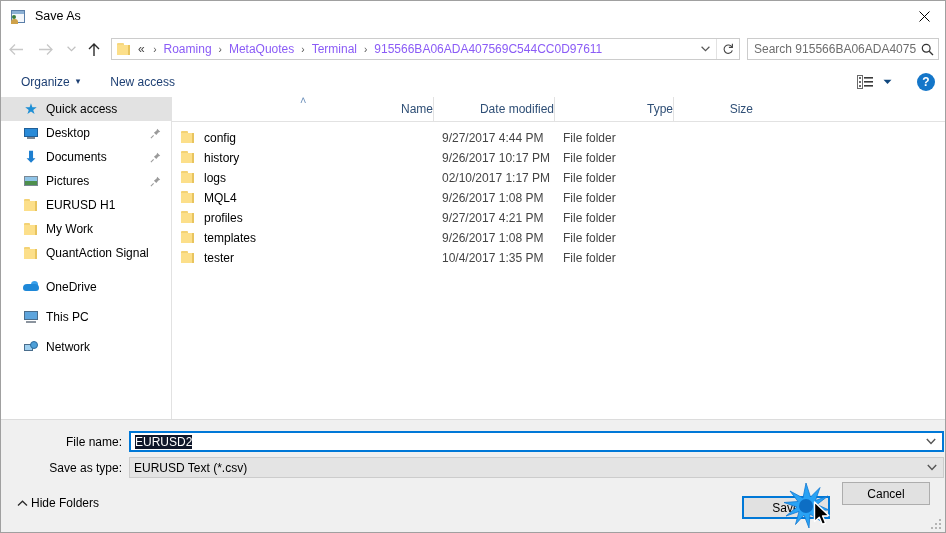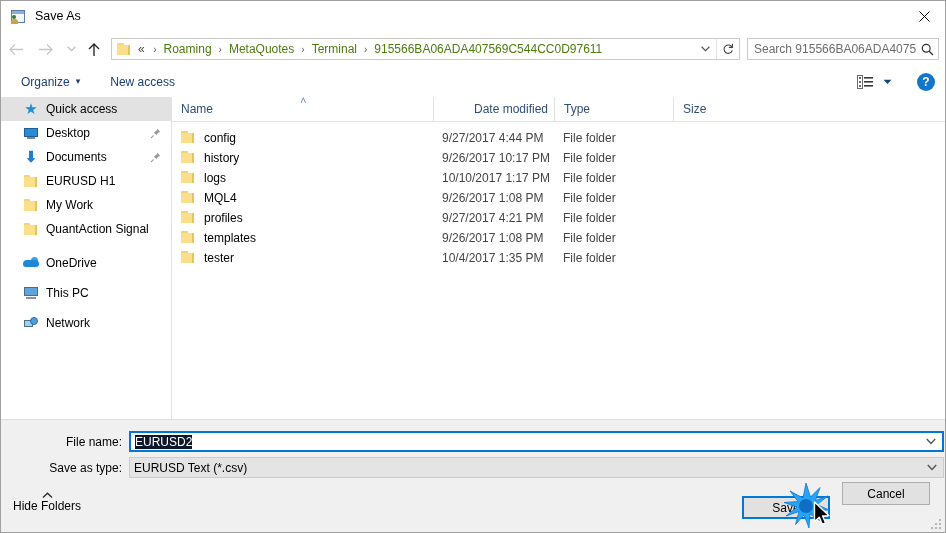--- a/index.html
+++ b/index.html
@@ -133,21 +133,21 @@
   .crumbs {
     display: flex;
     align-items: center;
     white-space: nowrap;
     overflow: hidden;
     flex: 1 1 auto;
     min-width: 0;
   }
   .crumb {
     font-size: 12px;
-    color: #4d7c0f;
+    color: #8b5cf6;
     padding: 0 1px;
   }
   .crumb.lead {
     color: #444;
     letter-spacing: -0.5px;
     padding-right: 3px;
   }
   .crumb-sep {
     color: #555;
     font-size: 10px;
@@ -354,20 +354,21 @@
   }
   .col-h {
     font-size: 12px;
     color: #2f4f76;
     height: 24px;
     line-height: 24px;
     padding-left: 9px;
     box-sizing: border-box;
     position: relative;
     flex: none;
+    text-align: right;
   }
   .col-h + .col-h { border-left: 1px solid #e2e2e2; }
   .col-name { width: 261px; }
   .col-date { width: 121px; padding-left: 40px; }
   .col-type { width: 119px; }
   .col-size { width: 80px; }
   .sort-caret {
     position: absolute;
     left: 128px; top: -2px;
     color: #6c90bb;
@@ -492,21 +493,20 @@
     background: #f0f0f0;
   }
   .hide-folders {
     position: absolute;
     left: 12px; top: 3px;
     display: flex;
     align-items: center;
     height: 22px;
     font-size: 12px;
     color: #000;
-    flex-direction: column;
   }
   .hf-caret {
     width: 18px;
     display: flex; align-items: center; justify-content: center;
     color: #2b2b2b;
     font-size: 10px;
   }
   .btn {
     position: absolute;
     height: 23px;
@@ -695,20 +695,34 @@
         </div>
       <div class="side-label">Documents</div>
       <div class="pin">
         <svg width="11" height="11" viewBox="0 0 11 11">
             <path d="M7.2 0.8 L10.2 3.8 L8.4 4.4 L6.3 7.1 L3.9 4.7 L6.6 2.6 Z" fill="#9a9a9a"></path>
             <path d="M3.6 7.4 L0.9 10.1" stroke="#9a9a9a" stroke-width="1.1"></path>
           </svg>
       </div>
     </div>
 
+    <div class="side-item child">
+      <div class="side-ico ico-pics">
+          <div class="frame"></div>
+          <div class="sky"></div>
+          <div class="hill"></div>
+        </div>
+      <div class="side-label">Pictures</div>
+      <div class="pin">
+        <svg width="11" height="11" viewBox="0 0 11 11">
+            <path d="M7.2 0.8 L10.2 3.8 L8.4 4.4 L6.3 7.1 L3.9 4.7 L6.6 2.6 Z" fill="#9a9a9a"></path>
+            <path d="M3.6 7.4 L0.9 10.1" stroke="#9a9a9a" stroke-width="1.1"></path>
+          </svg>
+      </div>
+    </div>
 
 
     <div class="side-item child">
       <div class="side-ico ico-folder">
           <div class="tab"></div>
           <div class="body"></div>
         </div>
       <div class="side-label">EURUSD H1</div>
     </div>
 
@@ -806,21 +820,21 @@
     </div>
 
     <div class="row">
       <div class="cell-name">
         <div class="row-folder-ico">
             <div class="tab"></div>
             <div class="body"></div>
           </div>
         <span>logs</span>
       </div>
-      <div class="cell-date">10/10/2017 1:17 PM</div>
+      <div class="cell-date">02/10/2017 1:17 PM</div>
       <div class="cell-type">File folder</div>
       <div class="cell-size"></div>
     </div>
 
     <div class="row">
       <div class="cell-name">
         <div class="row-folder-ico">
             <div class="tab"></div>
             <div class="body"></div>
           </div>

